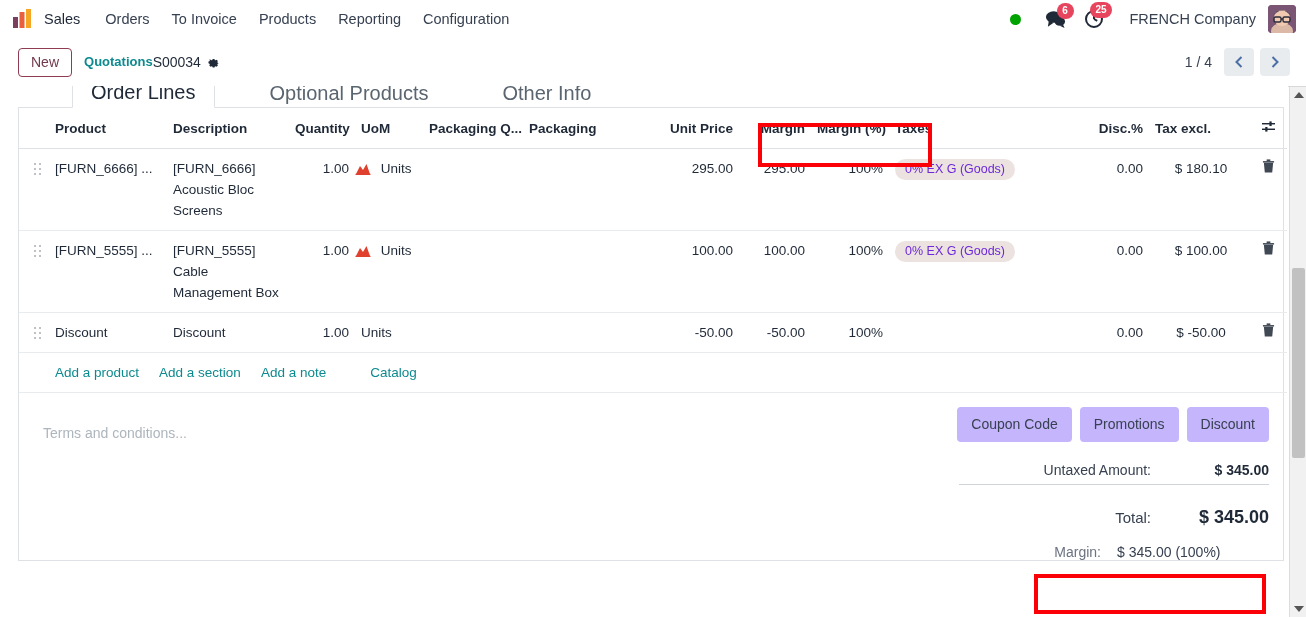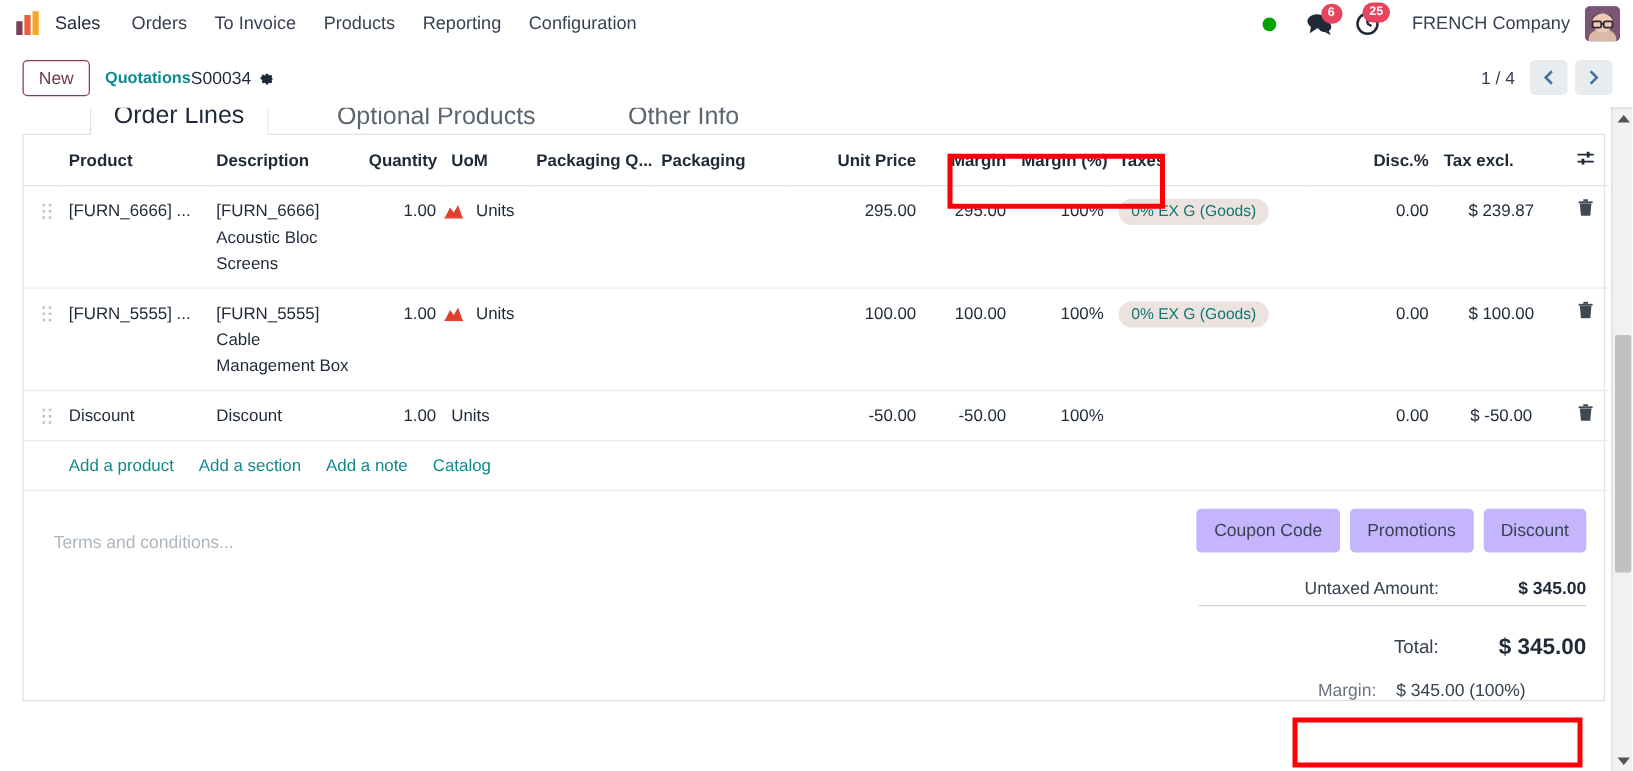--- a/index.html
+++ b/index.html
@@ -223,39 +223,39 @@
     width: 2px; height: 2px;
     background: #8a8f98;
   }
   .ellip { white-space: nowrap; overflow: hidden; text-overflow: clip; }
   .qty-cell { white-space: nowrap; }
   .forecast-icon { display: inline-block; vertical-align: -2px; margin-left: 6px; }
   .uom-text { color: #1f2937; }
   .tax-tag {
     display: inline-block;
     background: #ece3e1;
-    color: #0f766e;
+    color: #6d28d9;
     border-radius: 11px;
     font-size: 12.5px;
     padding: 2px 10px;
     line-height: 17px;
     white-space: nowrap;
   }
   .trash-icon { cursor: pointer; opacity: .85; }
 
   .addrow td { padding: 10px 6px 12px 6px; border-bottom: 1px solid #dee2e6; }
   .addlinks { display: flex; align-items: center; }
   .addlink {
     color: #0d8a8f;
     font-size: 13.5px;
     cursor: pointer;
     margin-right: 20px;
     white-space: nowrap;
   }
-  .addlink.catalog { }
+  .addlink.catalog { margin-left: 24px; }
 
   
   .footer-region {
     display: flex;
     padding: 14px 0 0 0;
     position: relative;
   }
   .terms {
     flex: 1 1 auto;
     padding: 18px 0 0 24px;
@@ -481,21 +481,21 @@
             </td>
             <td class="c-pkgq"></td>
             <td class="c-pkg"></td>
             <td class="c-price">295.00</td>
             <td class="c-margin">295.00</td>
             <td class="c-marginp">100%</td>
             <td class="c-taxes">
               <span class="tax-tag">0% EX G (Goods)</span>
             </td>
             <td class="c-disc">0.00</td>
-            <td class="c-texcl">$ 239.87</td>
+            <td class="c-texcl">$ 180.10</td>
             <td class="c-trash">
               <span class="trash-icon">
                 <svg width="13" height="14" viewBox="0 0 14 15">
                   <path d="M2 4h10l-1 10.5H3L2 4z" fill="#1f2937"></path>
                   <rect x="1" y="2.2" width="12" height="1.6" fill="#1f2937"></rect>
                   <rect x="5" y="0.4" width="4" height="1.8" fill="#1f2937"></rect>
                 </svg>
               </span>
             </td>
           </tr>

